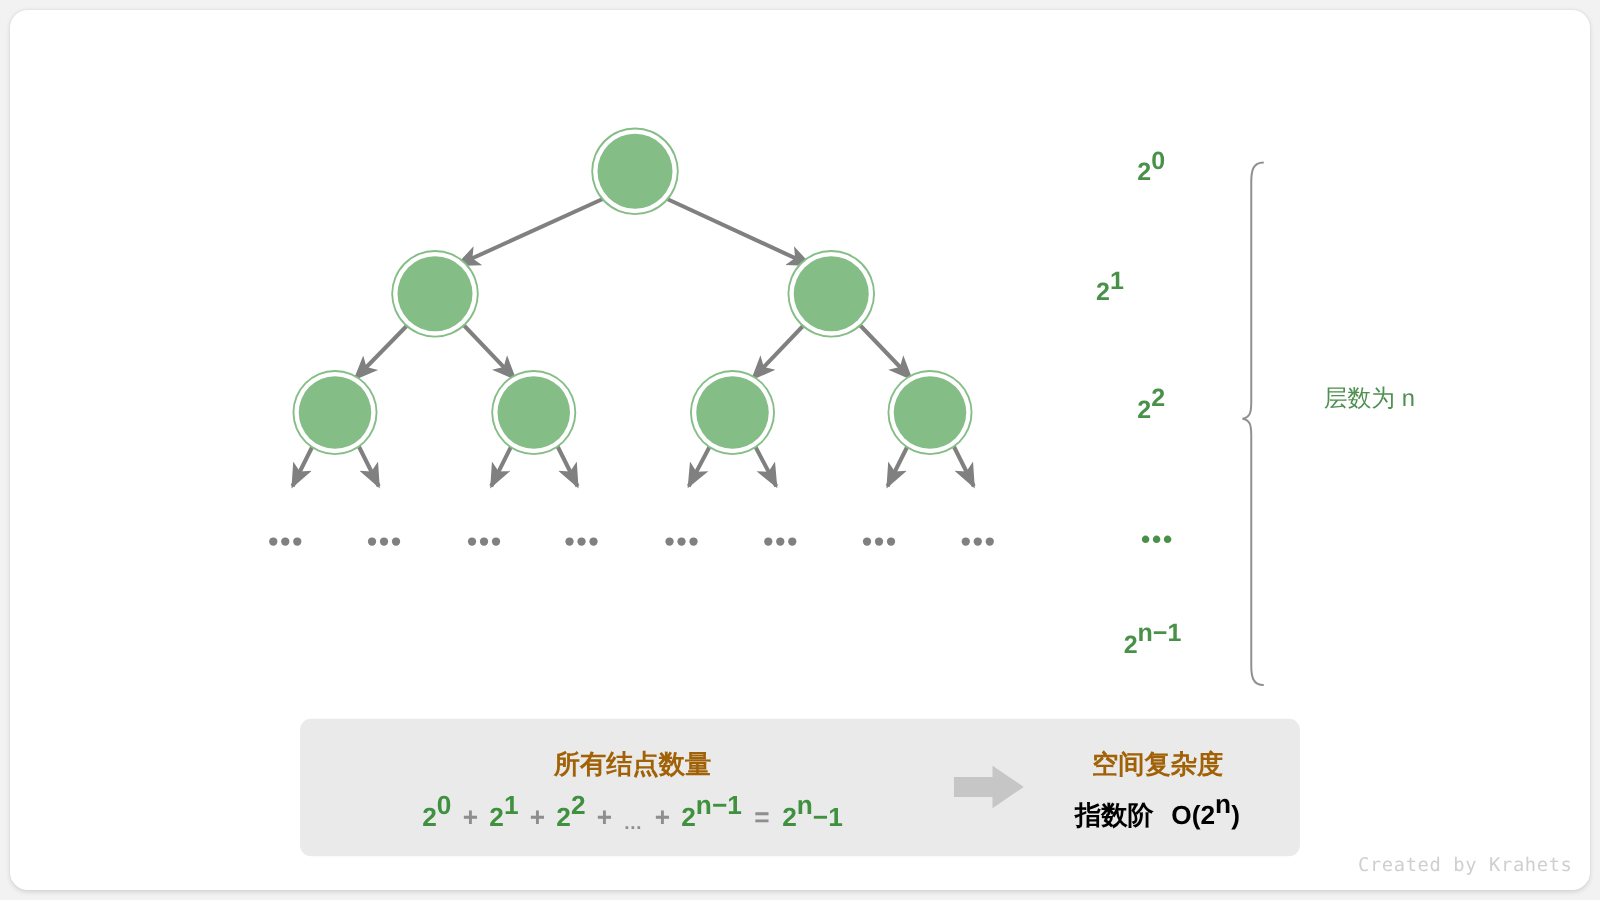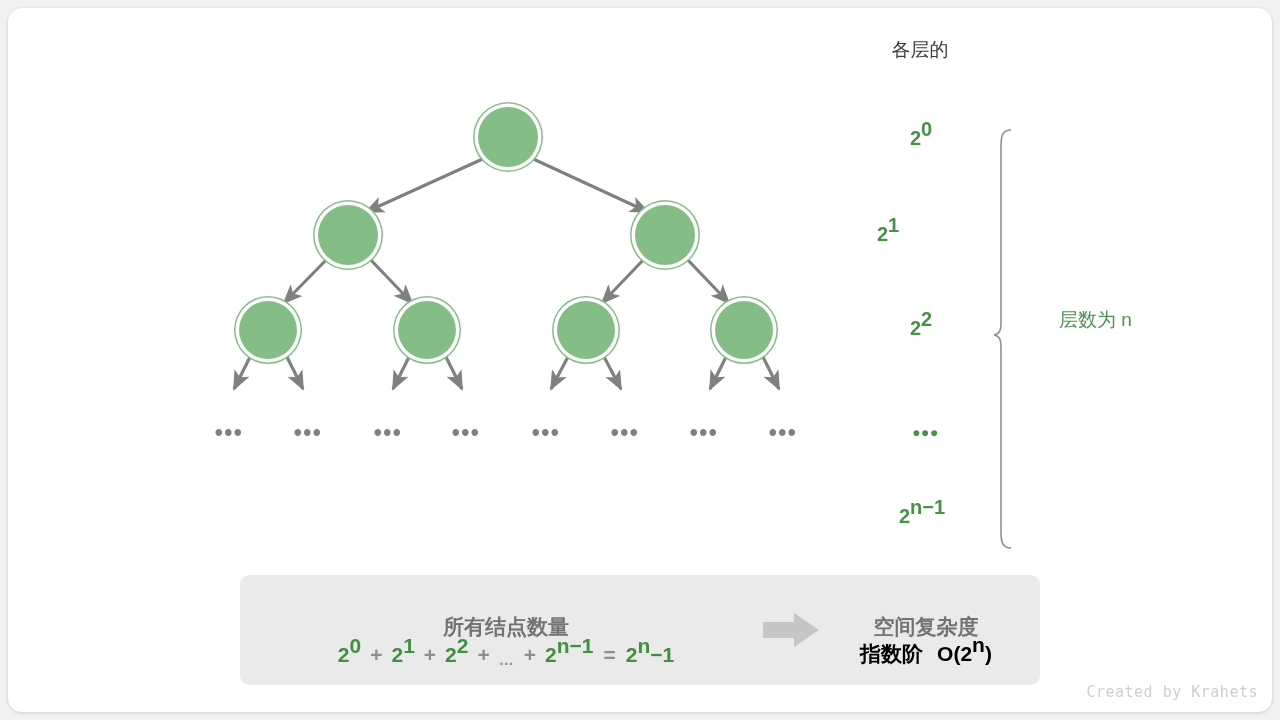--- a/index.html
+++ b/index.html
@@ -110,24 +110,23 @@
     top: 575px;
     width: 800px;
     height: 110px;
     background: #eaeaea;
     border-radius: 9px;
   }
   .sum-title {
     position: absolute;
     font-size: 21px;
     font-weight: 700;
-    color: #737373;
-    white-space: nowrap;
-    transform: translate(-50%, -50%);
-    margin-top: 16px;
+    color: #a16207;
+    white-space: nowrap;
+    transform: translate(-50%, -50%);
   }
   .formula {
     position: absolute;
     transform: translate(-50%, -50%);
     white-space: nowrap;
     font-size: 21px;
     font-weight: 700;
     line-height: 1;
   }
   .formula .g { color: #3f913f; }
@@ -235,21 +234,20 @@
   <div class="dots" style="left:229px; top:433px;">•••</div>
   <div class="dots" style="left:308px; top:433px;">•••</div>
   <div class="dots" style="left:388px; top:433px;">•••</div>
   <div class="dots" style="left:466px; top:433px;">•••</div>
   <div class="dots" style="left:546px; top:433px;">•••</div>
   <div class="dots" style="left:625px; top:433px;">•••</div>
   <div class="dots" style="left:704px; top:433px;">•••</div>
   <div class="dots" style="left:783px; top:433px;">•••</div>
 
   <div class="col-header" style="left:830px; top:33px; width:180px;">
-    <div>各层的</div>
   </div>
 
   <div class="pow-label" style="left:921px; top:138px;">
     <span>2</span><sup>0</sup>
   </div>
   <div class="pow-label" style="left:888px; top:234px;">
     <span>2</span><sup>1</sup>
   </div>
   <div class="pow-label" style="left:921px; top:328px;">
     <span>2</span><sup>2</sup>

